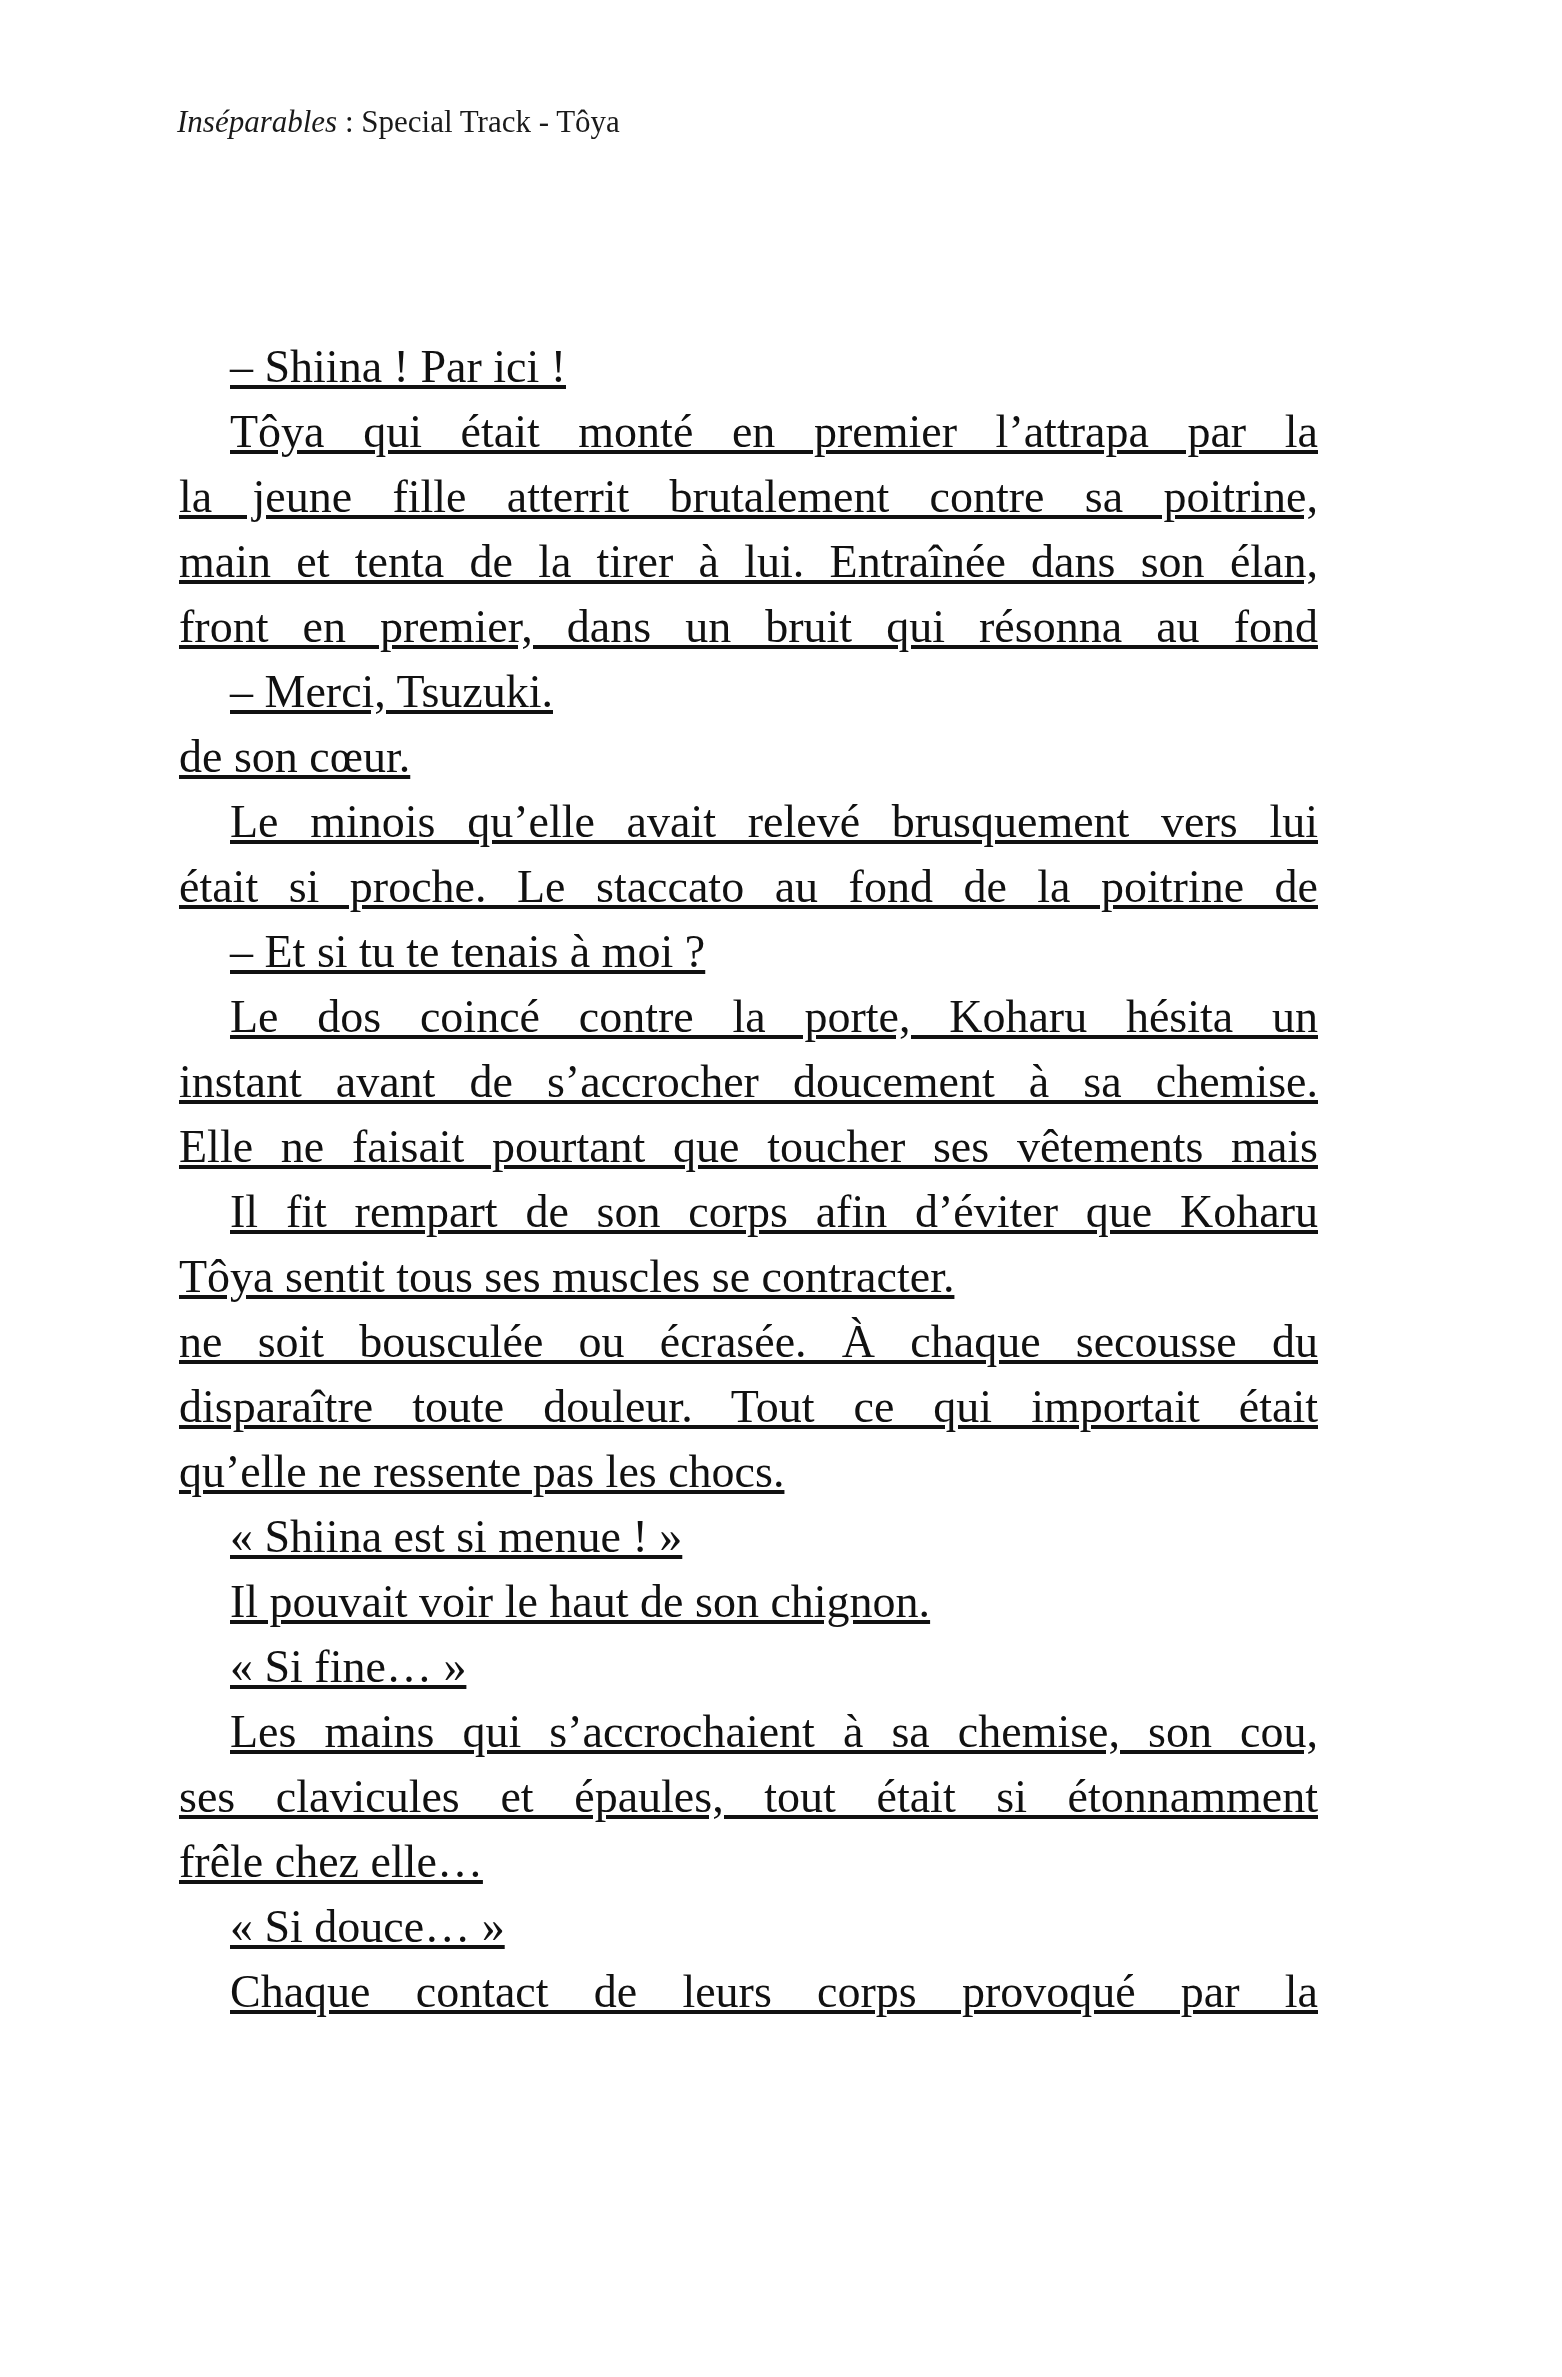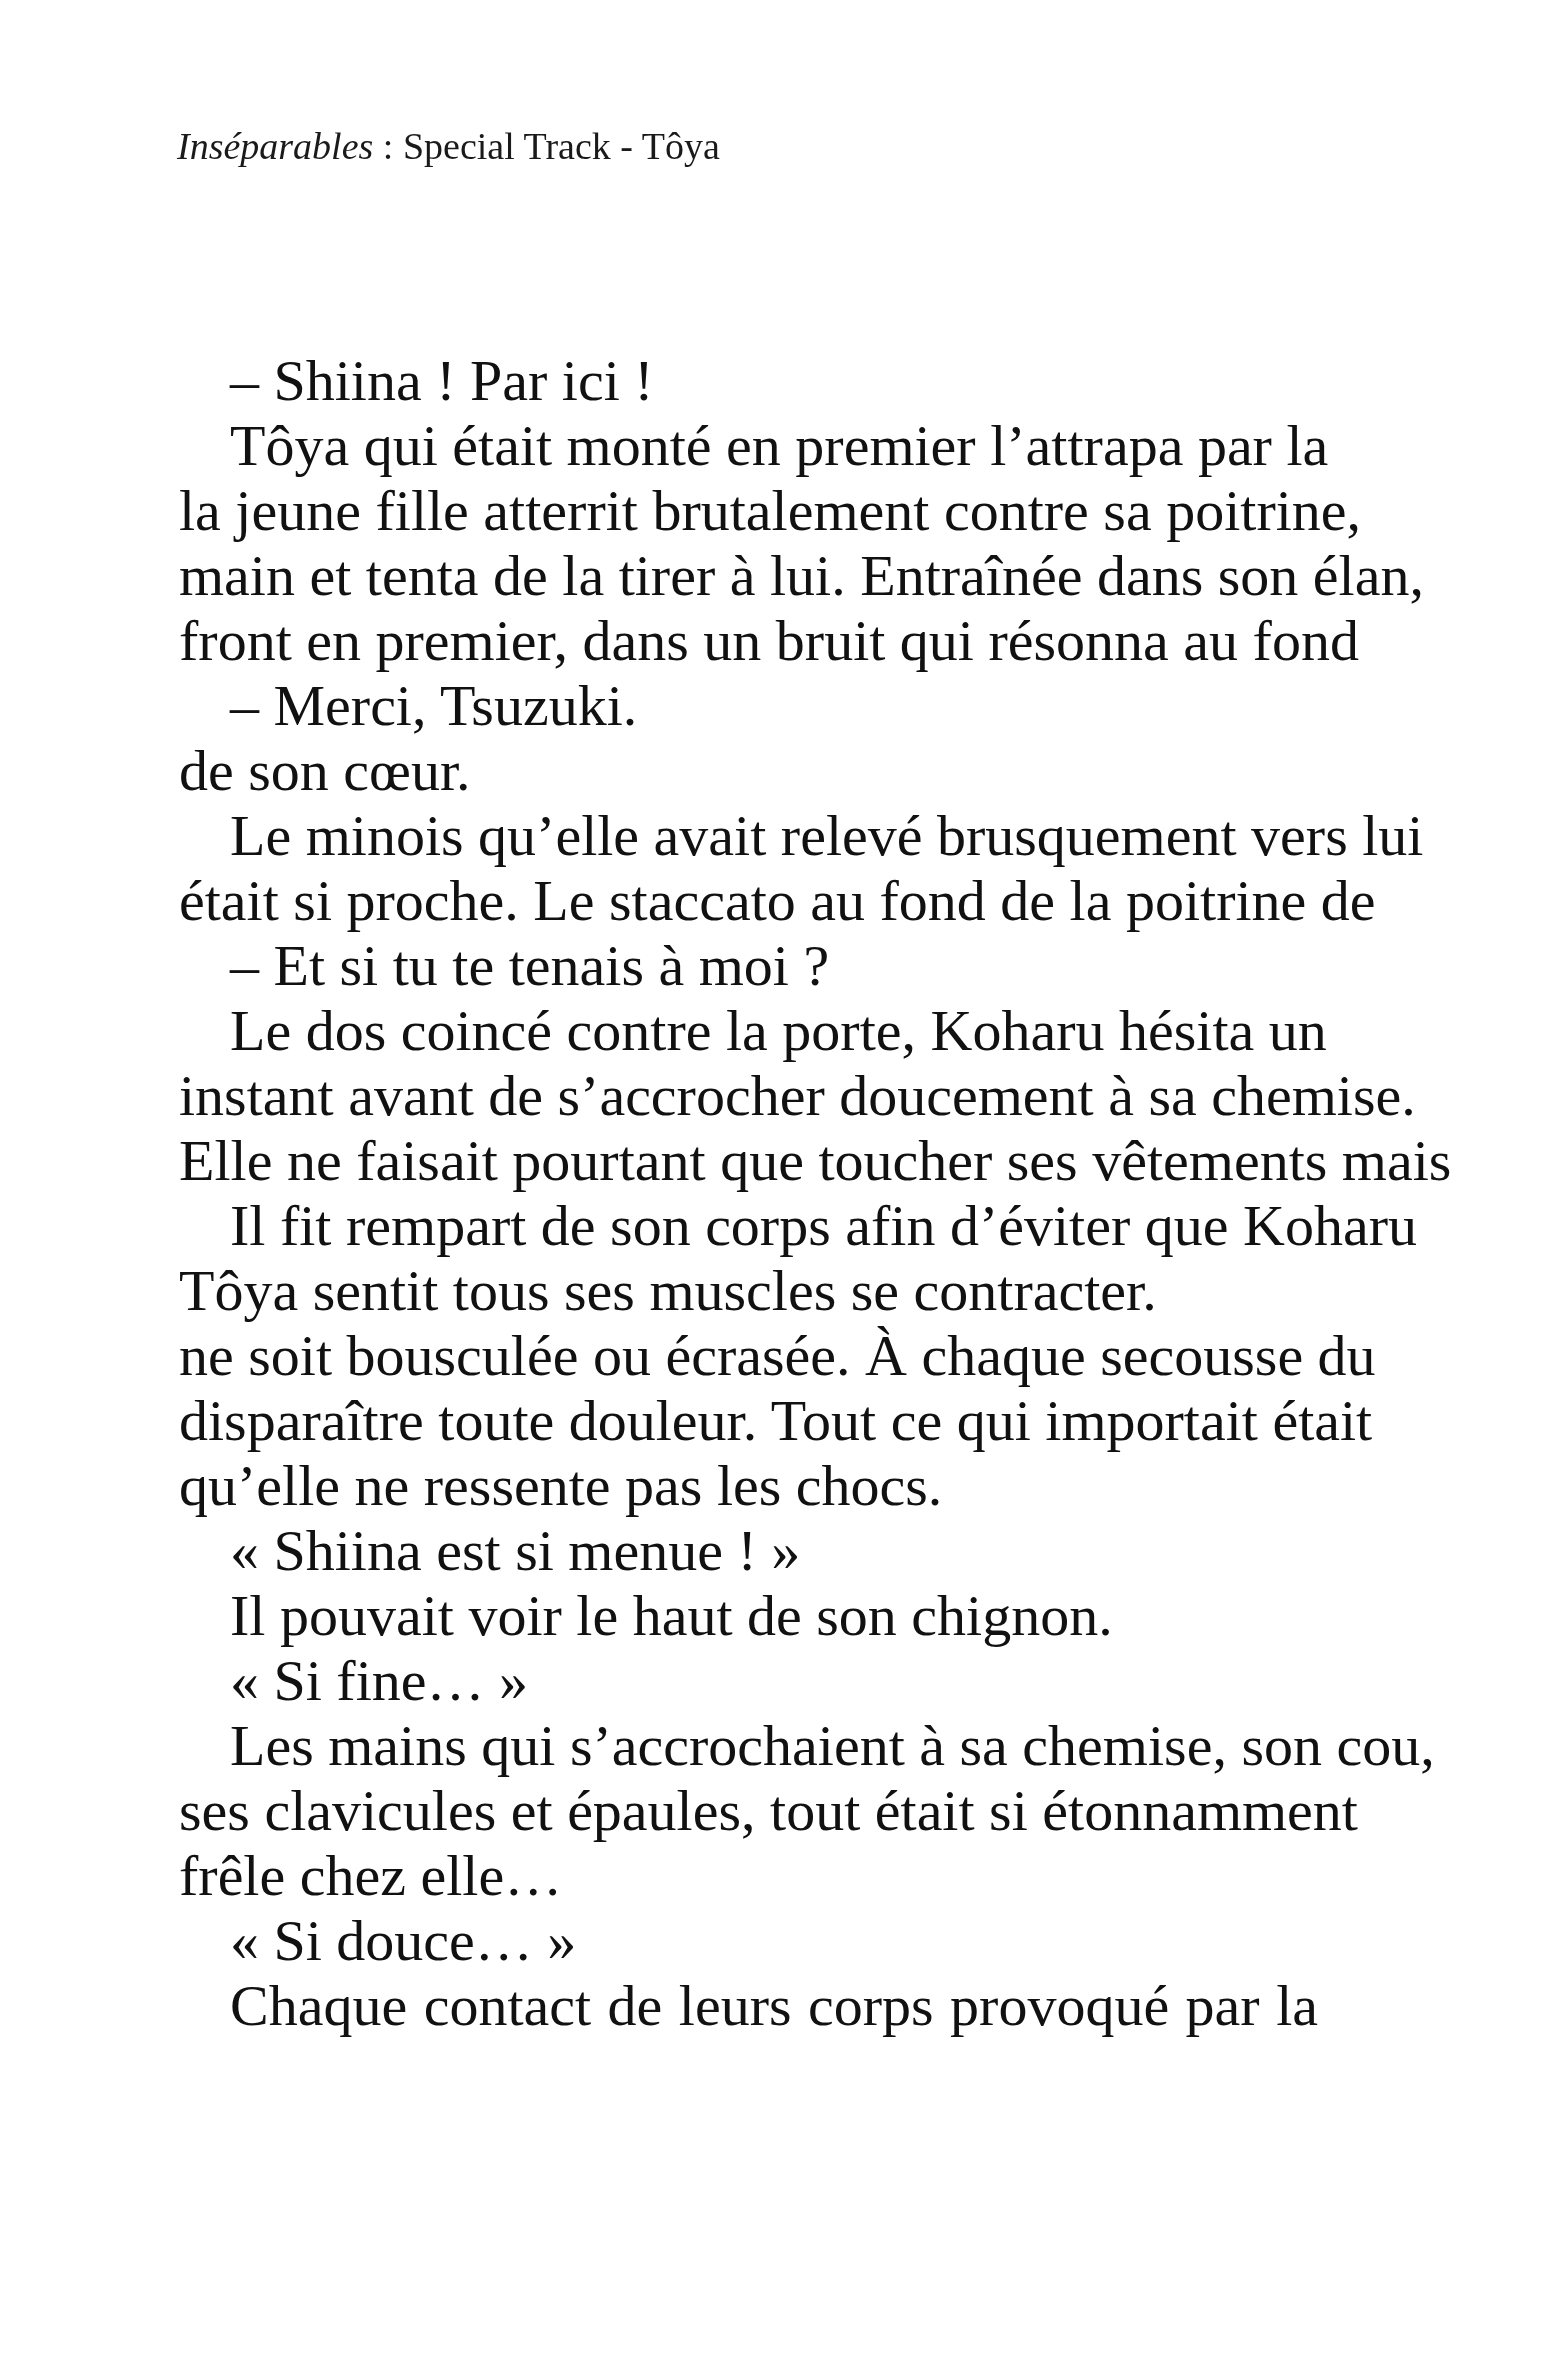--- a/index.html
+++ b/index.html
@@ -12,36 +12,36 @@
     height: 2377px;
     position: relative;
     overflow: hidden;
     color: #111111;
     font-family: "Liberation Serif", "DejaVu Serif", serif;
   }
   .running-header {
     position: absolute;
     left: 177px;
     top: 101px;
-    font-size: 38px;
+    font-size: 31px;
     line-height: 41px;
     white-space: nowrap;
     color: #1a1a1a;
-    margin-top: 25px;
   }
   .running-header .book-title {
     font-style: italic;
   }
   .body-text {
     position: absolute;
     left: 179px;
-    top: 348px;
+    top: 334px;
     width: 1139px;
-    font-size: 58px;
+    font-size: 46px;
     line-height: 65px;
+    text-decoration: underline;
   }
   .line {
     display: block;
     height: 65px;
     white-space: nowrap;
     text-align: justify;
     text-align-last: justify;
   }
   .line.indent {
     padding-left: 51px;

